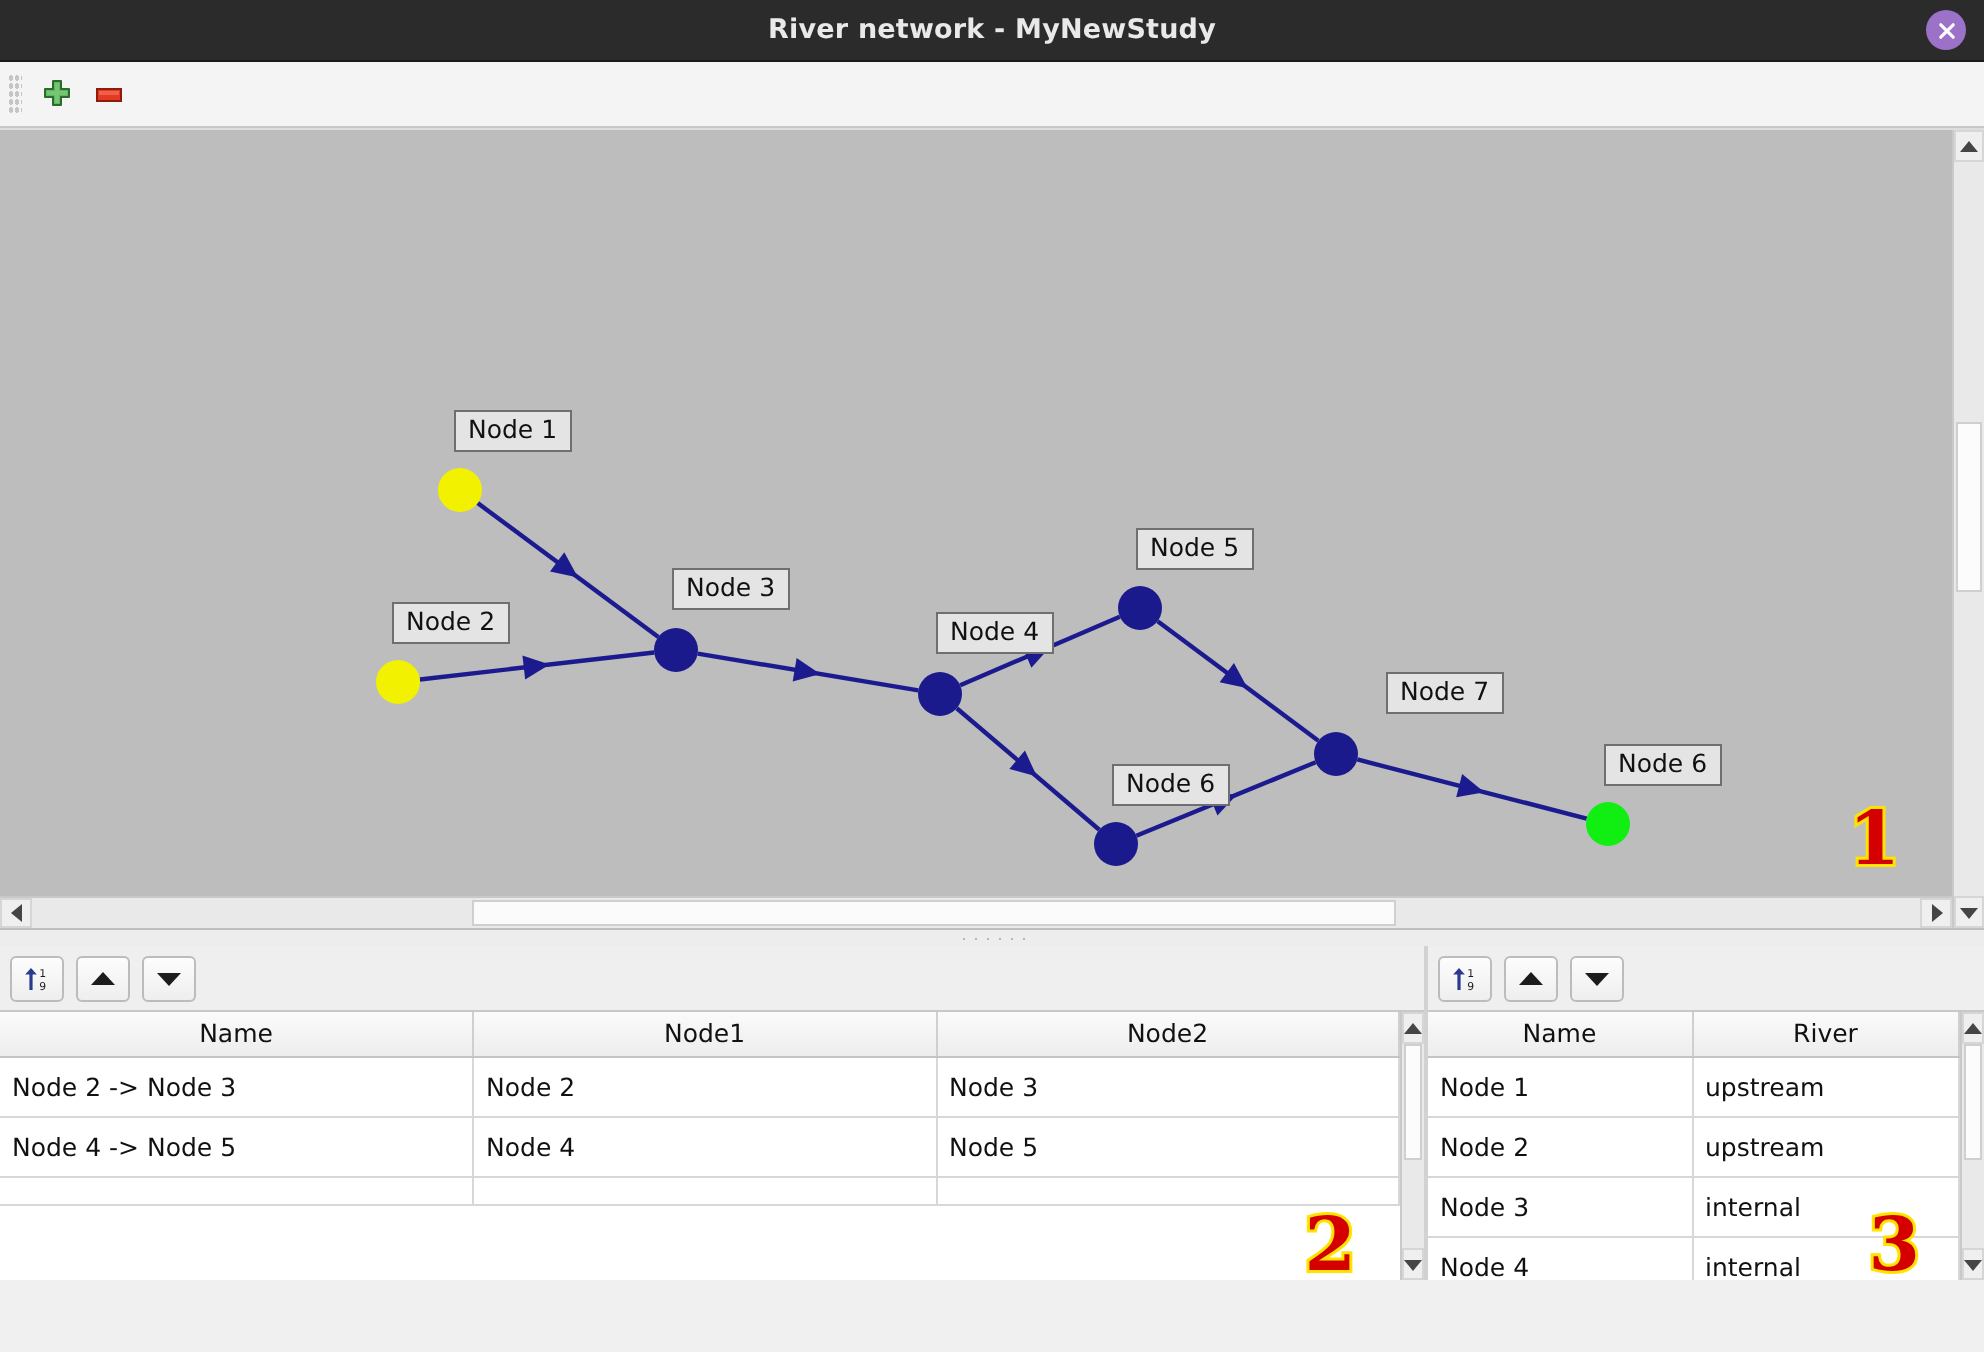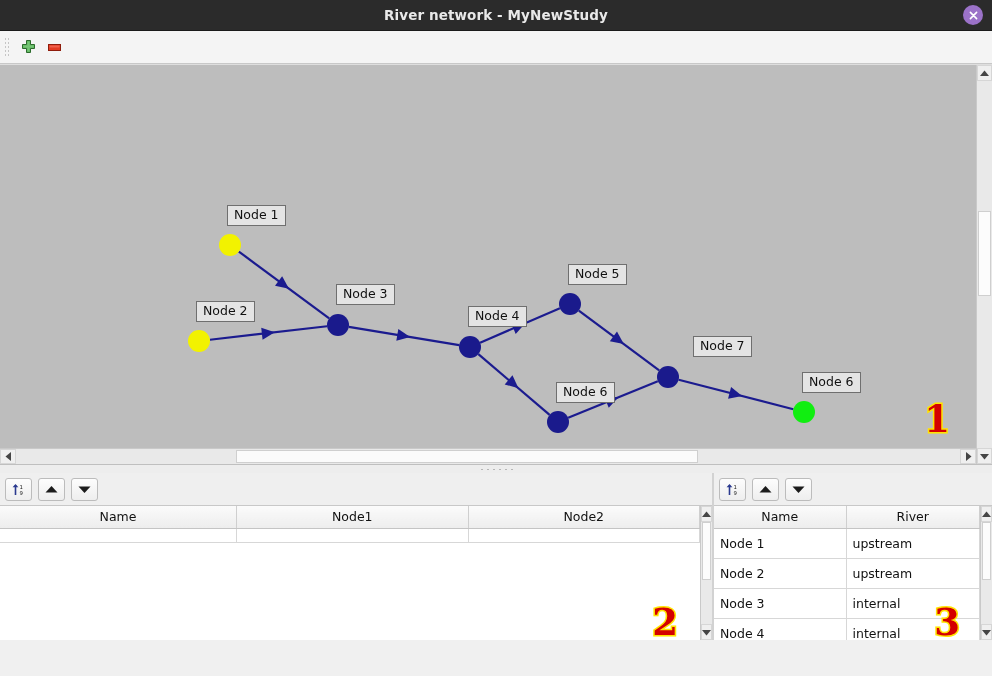--- a/index.html
+++ b/index.html
@@ -388,20 +388,30 @@
                 <col style="width:230px">
               </colgroup>
             <thead>
                 <tr>
                   <th>Name</th>
                   <th>Node1</th>
                   <th>Node2</th>
                 </tr>
               </thead>
             <tbody>
+                <tr>
+                  <td>Node 2 -&gt; Node 3</td>
+                  <td>Node 2</td>
+                  <td>Node 3</td>
+                </tr>
+                <tr>
+                  <td>Node 4 -&gt; Node 5</td>
+                  <td>Node 4</td>
+                  <td>Node 5</td>
+                </tr>
                 <tr class="filler">
                   <td></td>
                   <td></td>
                   <td></td>
                 </tr>
               </tbody>
           </table>
           <div class="anno" style="right:22px; top:98px;">2</div>
         </div>
         <div class="vscroll" style="border-left:1px solid #c9c9c9;">

